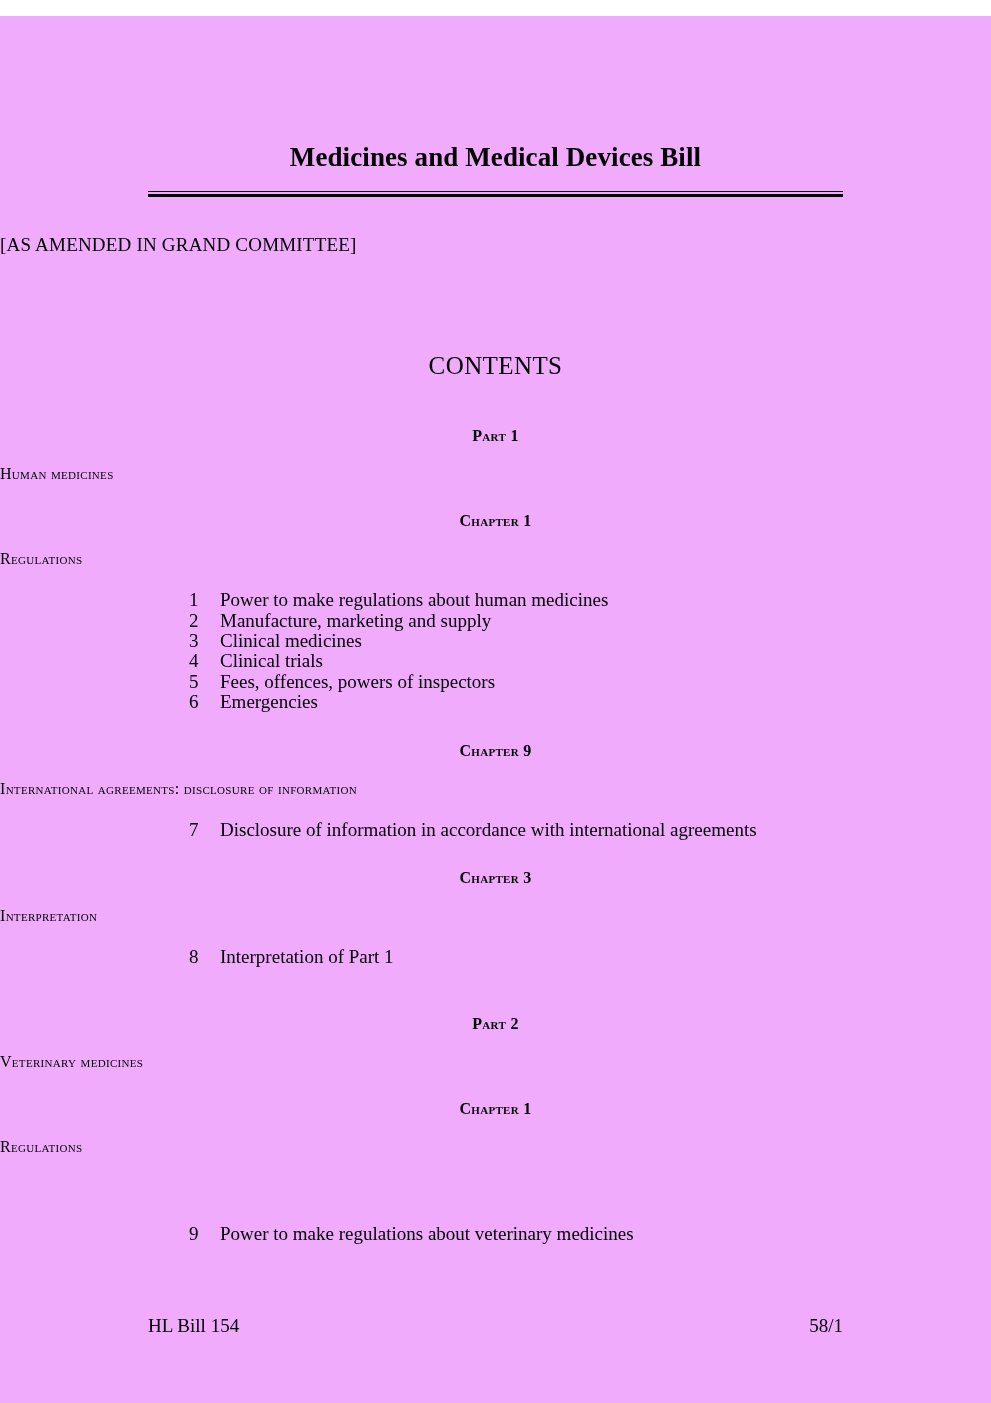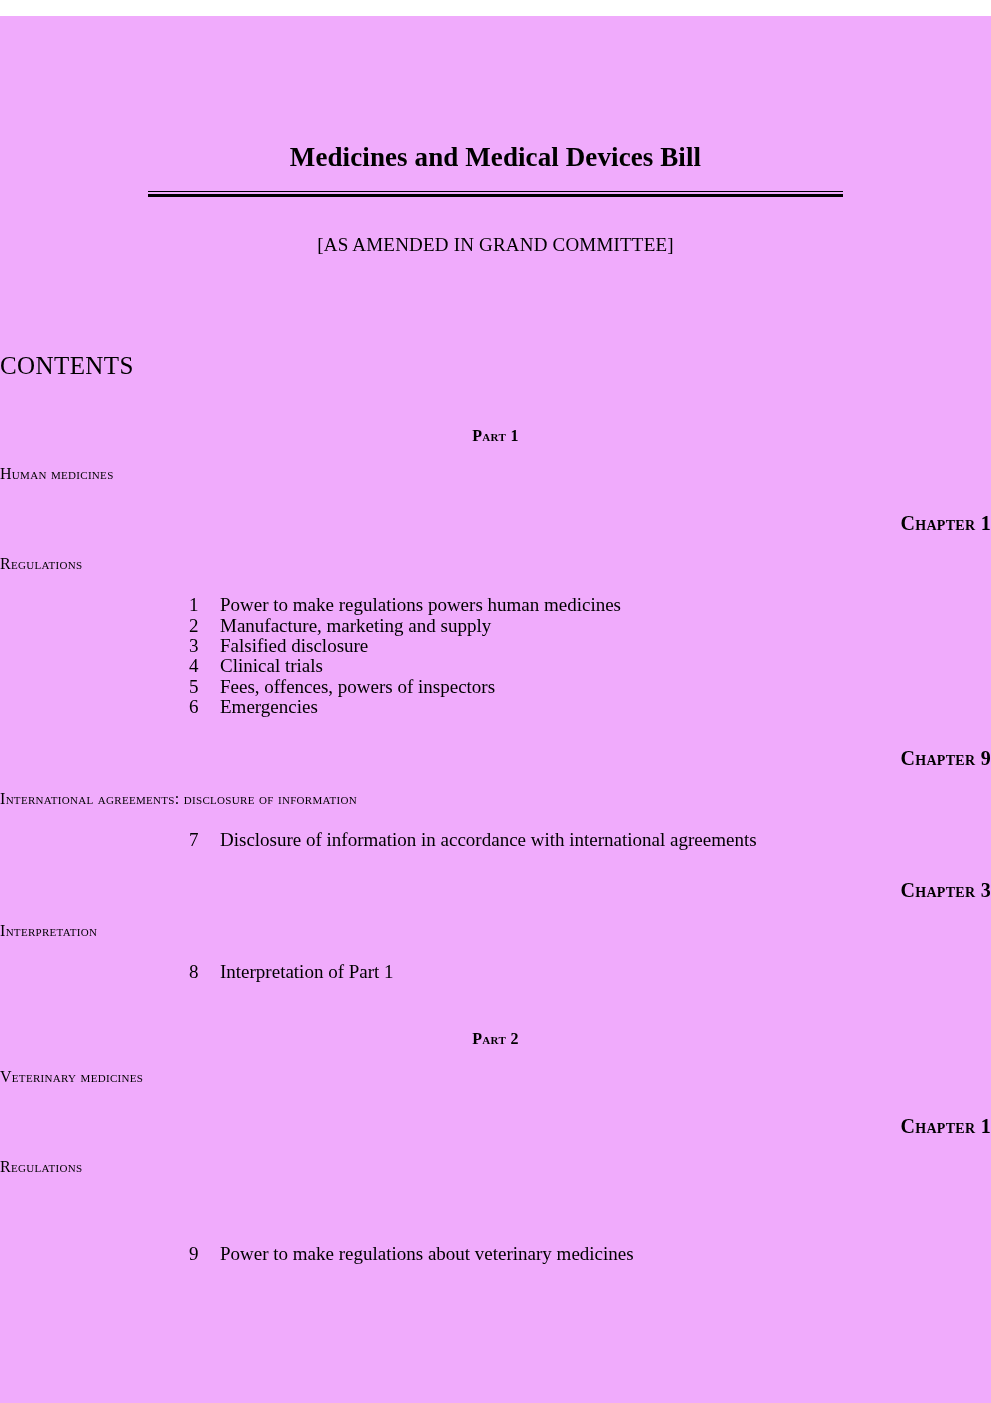--- a/index.html
+++ b/index.html
@@ -42,51 +42,50 @@
   }
   .title-rule .rule-gap {
     height: 2px;
   }
   .title-rule .rule-thick {
     height: 3px;
     background: #000;
   }
 
   .amendment-note {
-    text-align: center;
     font-size: 19px;
     margin-top: 37px;
     letter-spacing: 0.2px;
   }
 
   
   .contents-heading {
-    text-align: left;
+    text-align: center;
     font-size: 25px;
     margin-top: 96px;
     letter-spacing: 0.4px;
   }
 
   
   .part-heading {
     text-align: center;
     font-size: 16px;
     font-weight: bold;
     font-variant: small-caps;
     letter-spacing: 0.3px;
     margin-top: 48px;
   }
 
   .part-heading.first {
     margin-top: 47px;
   }
 
   .chapter-heading {
-    text-align: right;
-    font-size: 20px;
+    text-align: center;
+    font-size: 16px;
     font-weight: bold;
     font-variant: small-caps;
     letter-spacing: 0.3px;
     margin-top: 29px;
   }
 
   .subject-heading {
     text-align: left;
     font-size: 16px;
     font-weight: normal;
@@ -151,29 +150,29 @@
 
   <div class="part-heading first">Part 1</div>
   <div class="subject-heading">Human medicines</div>
 
   <div class="chapter-heading">Chapter 1</div>
   <div class="subject-heading">Regulations</div>
 
   <div class="clause-list">
     <div class="clause-row">
       <span class="clause-number">1</span>
-      <span class="clause-title">Power to make regulations powers human medicines</span>
+      <span class="clause-title">Power to make regulations about human medicines</span>
     </div>
     <div class="clause-row">
       <span class="clause-number">2</span>
       <span class="clause-title">Manufacture, marketing and supply</span>
     </div>
     <div class="clause-row">
       <span class="clause-number">3</span>
-      <span class="clause-title">Falsified disclosure</span>
+      <span class="clause-title">Clinical medicines</span>
     </div>
     <div class="clause-row">
       <span class="clause-number">4</span>
       <span class="clause-title">Clinical trials</span>
     </div>
     <div class="clause-row">
       <span class="clause-number">5</span>
       <span class="clause-title">Fees, offences, powers of inspectors</span>
     </div>
     <div class="clause-row">
@@ -208,14 +207,18 @@
   <div class="chapter-heading">Chapter 1</div>
   <div class="subject-heading">Regulations</div>
 
   <div class="clause-list spaced-before">
     <div class="clause-row">
       <span class="clause-number">9</span>
       <span class="clause-title">Power to make regulations about veterinary medicines</span>
     </div>
   </div>
 
+  <div class="page-footer">
+    <span>HL Bill 154</span>
+    <span>58/1</span>
+  </div>
 
 </div>
 
 </body></html>

